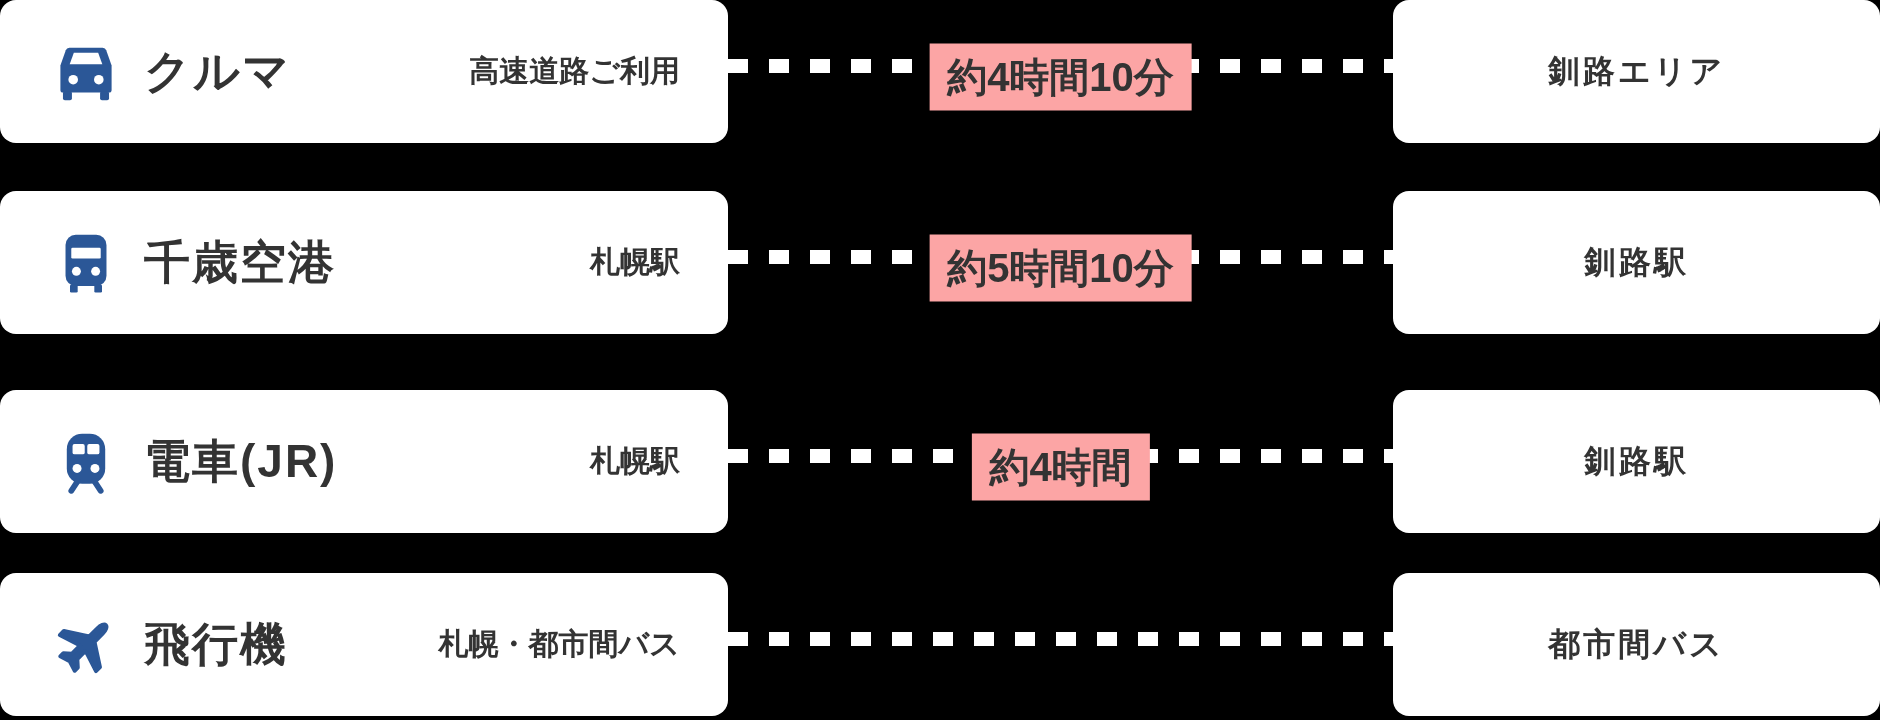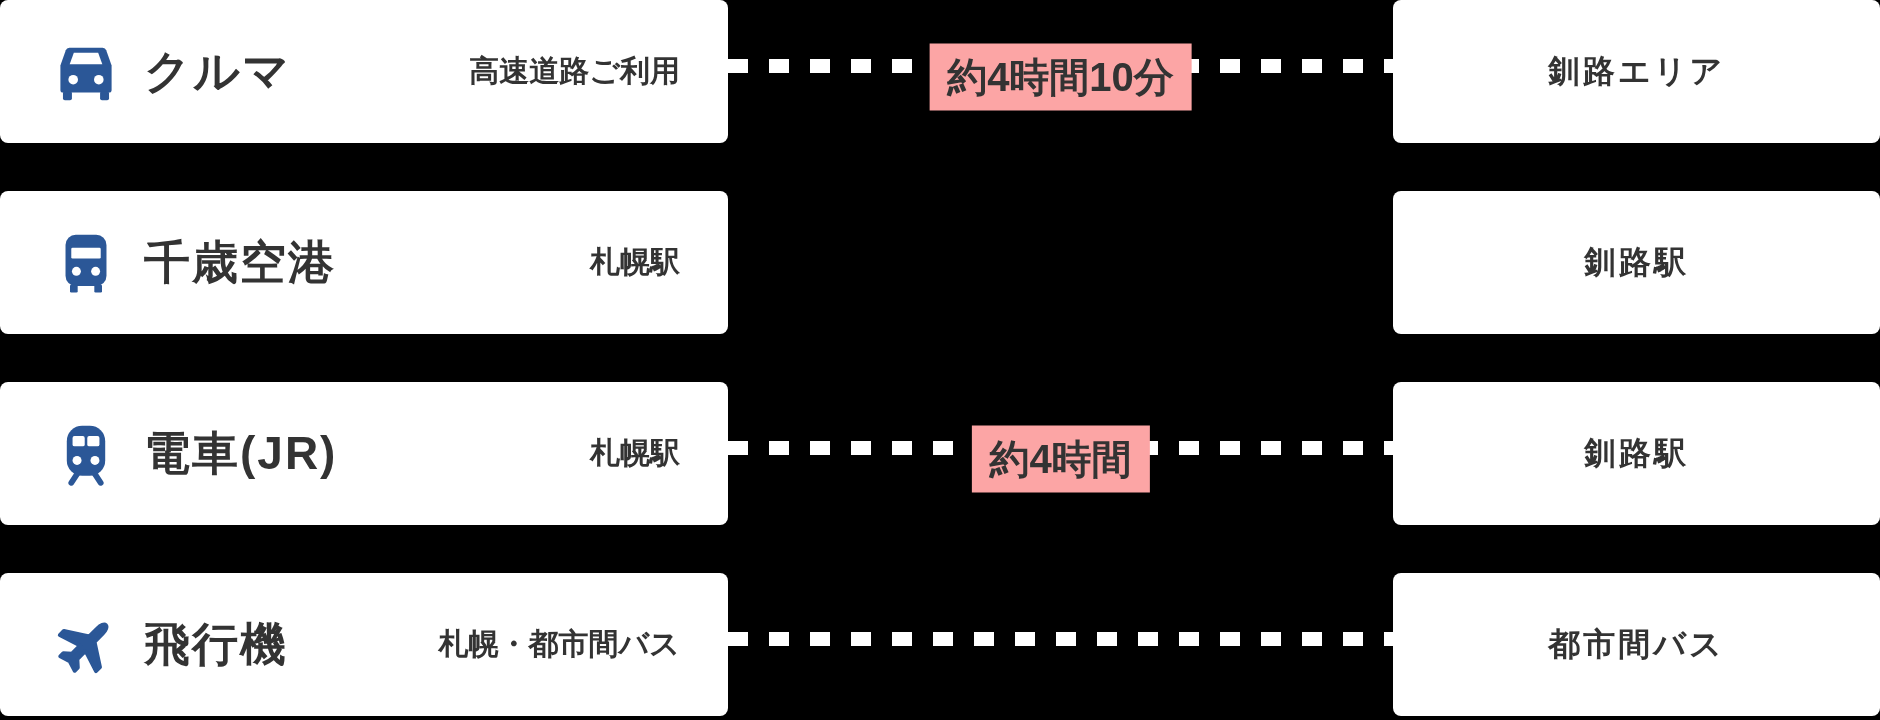--- a/index.html
+++ b/index.html
@@ -16,29 +16,29 @@
     font-family: "Liberation Sans", "DejaVu Sans", sans-serif;
   }
   .row {
     position: absolute;
     left: 0;
     width: 1880px;
     height: 143px;
   }
   .row-0 { top: 0; }
   .row-1 { top: 191px; }
-  .row-2 { top: 382px; text-align: right; }
+  .row-2 { top: 390px; text-align: right; }
   .row-3 { top: 573px; }
 
   .card {
     position: absolute;
     top: 0;
     height: 143px;
     background: #ffffff;
-    border-radius: 8px;
+    border-radius: 16px;
   }
   .card-left {
     left: 0;
     width: 728px;
     display: flex;
     align-items: center;
   }
   .card-right {
     left: 1393px;
     width: 487px;
@@ -142,20 +142,24 @@
         <rect fill="#2b5797" x="18" y="6" width="64" height="80" rx="16"></rect>
         <rect fill="#ffffff" x="27" y="26" width="46" height="17" rx="2"></rect>
         <circle fill="#ffffff" cx="35" cy="63" r="7"></circle>
         <circle fill="#ffffff" cx="65" cy="63" r="7"></circle>
         <rect fill="#2b5797" x="25" y="84" width="12" height="12" rx="2"></rect>
         <rect fill="#2b5797" x="63" y="84" width="12" height="12" rx="2"></rect>
       </svg>
       <span class="mode-label">千歳空港</span>
       <span class="origin-note">札幌駅</span>
     </div>
+    <div class="connector">
+      <div class="dash-line"></div>
+      <span class="duration-label">約5時間10分</span>
+    </div>
     <div class="card card-right">
       <span class="destination-label">釧路駅</span>
     </div>
   </div>
 
   <div class="row row-2">
     <div class="card card-left">
       <svg class="mode-icon" viewBox="0 0 100 100">
         <rect fill="#2b5797" x="20" y="6" width="60" height="78" rx="24"></rect>
         <rect fill="#ffffff" x="29" y="22" width="19" height="16" rx="3"></rect>

